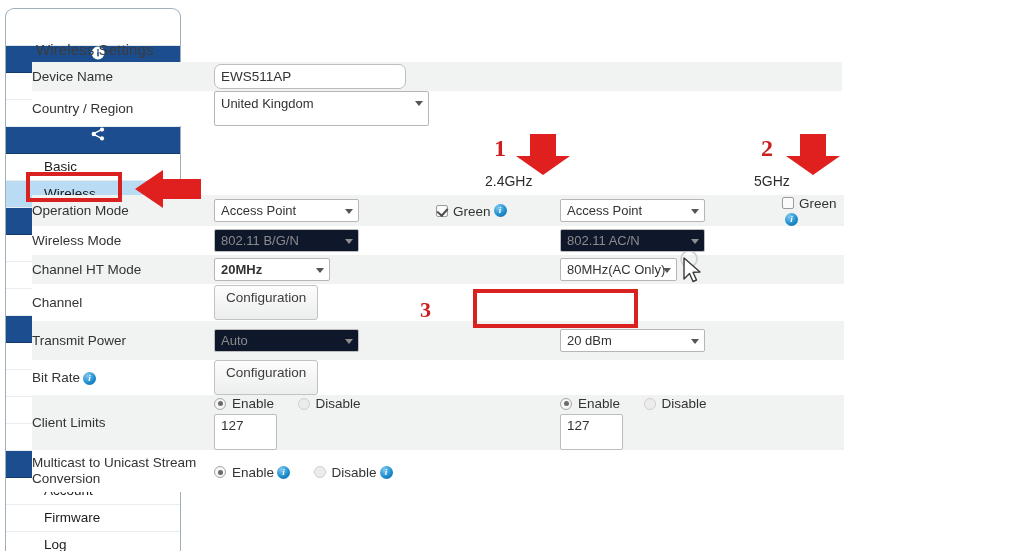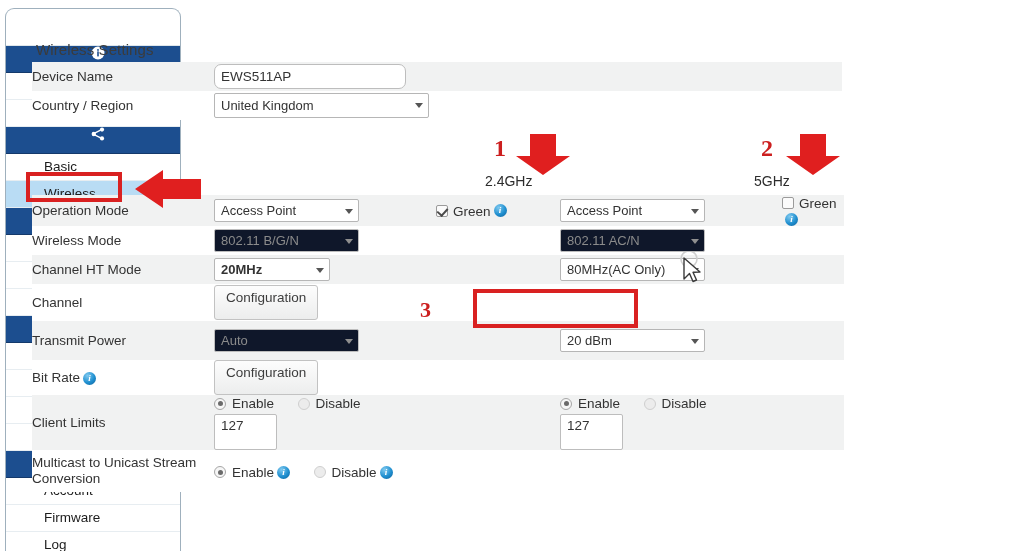--- a/index.html
+++ b/index.html
@@ -253,21 +253,21 @@
     <tbody>
         <tr class="r-shade">
       <td class="lbl topline">Device Name</td>
       <td class="topline" style="width:628px;">
         <span class="txtin" style="width:192px;height:25px;line-height:23px;border-radius:7px;">EWS511AP</span>
       </td>
     </tr>
     <tr class="r-plain">
       <td class="lbl">Country / Region</td>
       <td>
-        <span class="sel" style="width:215px;height:25px;line-height:23px;">United Kingdom</span>
+        <span class="sel" style="width:215px;height:35px;line-height:23px;">United Kingdom</span>
       </td>
     </tr>
   </tbody>
     </table>
 
   <div class="bandhdr" id="band-24">2.4GHz</div>
   <div class="bandhdr" id="band-5">5GHz</div>
 
   <table class="form" style="top:195px;width:812px;">
 
@@ -300,21 +300,21 @@
       <td class="v2b"></td>
     </tr>
 
     <tr class="r-shade">
       <td class="lbl">Channel HT Mode</td>
       <td class="v1">
         <span class="sel" style="width:116px;font-weight:bold;">20MHz</span>
       </td>
       <td class="v1b"></td>
       <td class="v2">
-        <span class="sel" style="width:145px;">80MHz(AC Only)</span>
+        <span class="sel" style="width:117px;text-align:center;">80MHz(AC Only)</span>
       </td>
       <td class="v2b"></td>
     </tr>
 
     <tr class="r-plain">
       <td class="lbl" style="height:37px;">Channel</td>
       <td class="v1">
         <span class="btn">Configuration</span>
       </td>
       <td class="v1b"></td>

